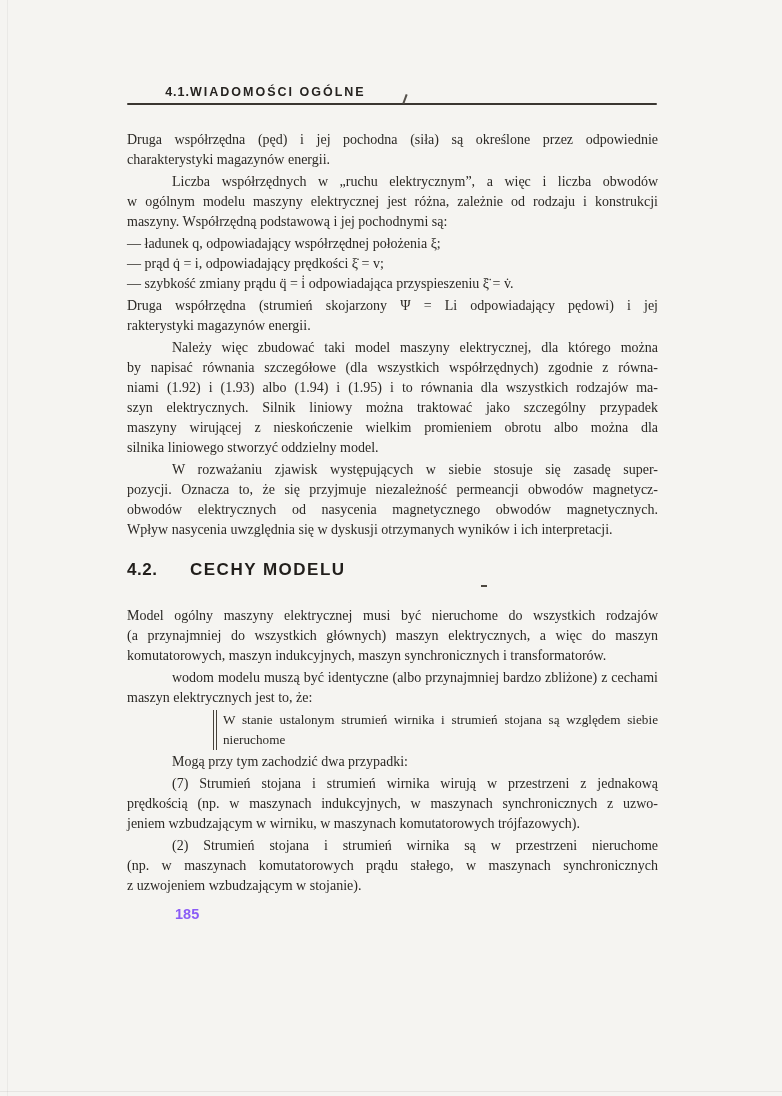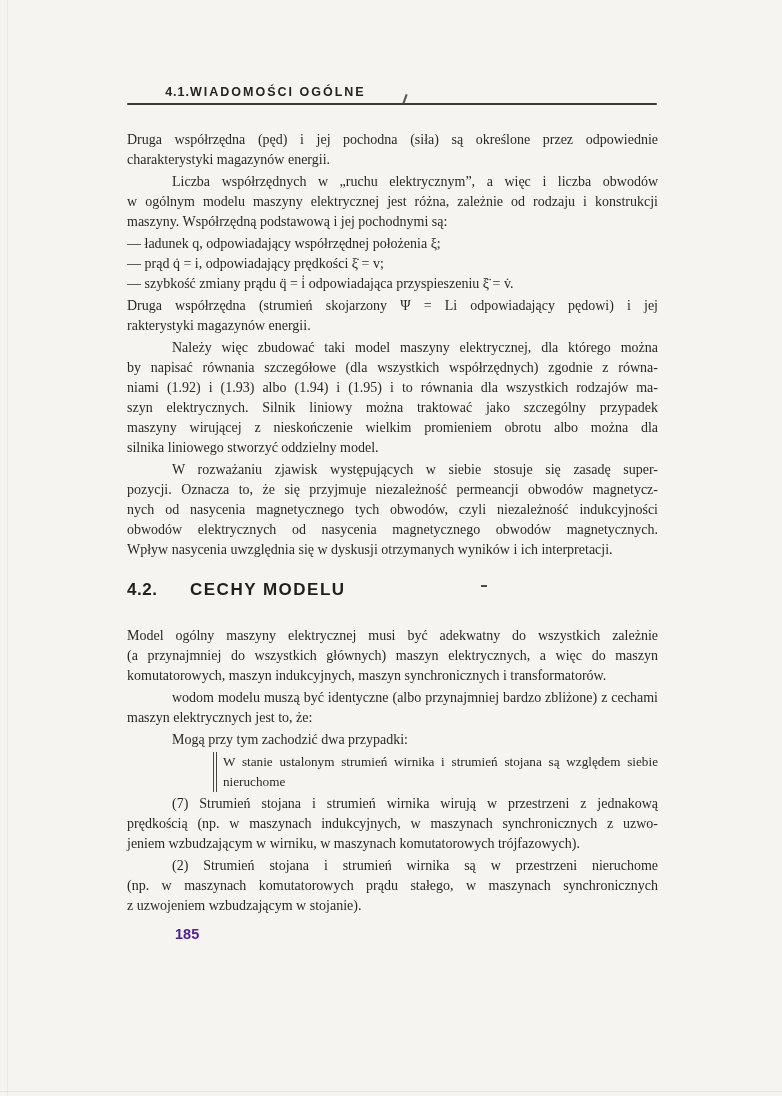--- a/index.html
+++ b/index.html
@@ -54,21 +54,21 @@
     font-family:"Liberation Sans", sans-serif;
     font-weight:bold;font-size:17px;color:#211e1b;
     letter-spacing:0.5px;white-space:nowrap;
   }
   .heading .h-num{display:inline-block;width:63px;}
   .heading .h-title{letter-spacing:1.5px;}
 
   .pagenum{
     margin-top:8px;padding-left:48px;
     font-family:"Liberation Sans", sans-serif;
-    font-weight:bold;font-size:14.5px;color:#4c1d95;
+    font-weight:bold;font-size:14.5px;color:#8b5cf6;
   }
 </style>
 </head>
 <body>
 
 <div class="scan-page">
   <div class="edge-left"></div>
   <div class="edge-bottom"></div>
 
   <div class="runhead">
@@ -101,42 +101,41 @@
         <div class="line">Należy więc zbudować taki model maszyny elektrycznej, dla którego można</div>
         <div class="line">by napisać równania szczegółowe (dla wszystkich współrzędnych) zgodnie z równa-</div>
         <div class="line">niami (1.92) i (1.93) albo (1.94) i (1.95) i to równania dla wszystkich rodzajów ma-</div>
         <div class="line">szyn elektrycznych. Silnik liniowy można traktować jako szczególny przypadek</div>
         <div class="line">maszyny wirującej z nieskończenie wielkim promieniem obrotu albo można dla</div>
         <div class="line last">silnika liniowego stworzyć oddzielny model.</div>
       </div>
       <div class="block paragraph indent">
         <div class="line">W rozważaniu zjawisk występujących w siebie stosuje się zasadę super-</div>
         <div class="line">pozycji. Oznacza to, że się przyjmuje niezależność permeancji obwodów magnetycz-</div>
-        <div class="line">nych od nasycenia magnetycznego tych obwodów, czyli niezależność indukcyjności</div>
         <div class="line">obwodów elektrycznych od nasycenia magnetycznego obwodów magnetycznych.</div>
         <div class="line last">Wpływ nasycenia uwzględnia się w dyskusji otrzymanych wyników i ich interpretacji.</div>
       </div>
       <div class="heading"><span class="h-num">4.2.</span><span class="h-title">CECHY MODELU</span></div>
       <div class="block paragraph">
-        <div class="line">Model ogólny maszyny elektrycznej musi być adekwatny do wszystkich zależnie</div>
+        <div class="line">Model ogólny maszyny elektrycznej musi być nieruchome do wszystkich rodzajów</div>
         <div class="line">(a przynajmniej do wszystkich głównych) maszyn elektrycznych, a więc do maszyn</div>
         <div class="line last">komutatorowych, maszyn indukcyjnych, maszyn synchronicznych i transformatorów.</div>
       </div>
       <div class="block paragraph indent">
         <div class="line">wodom modelu muszą być identyczne (albo przynajmniej bardzo zbliżone) z cechami</div>
         <div class="line last">maszyn elektrycznych jest to, że:</div>
       </div>
-      <div class="block paragraph indent">
-        <div class="line last">Mogą przy tym zachodzić dwa przypadki:</div>
-      </div>
       <div class="block quote">
         <div class="qinner">
           <div class="line">W stanie ustalonym strumień wirnika i strumień stojana są względem siebie</div>
           <div class="line last">nieruchome</div>
         </div>
+      </div>
+      <div class="block paragraph indent">
+        <div class="line last">Mogą przy tym zachodzić dwa przypadki:</div>
       </div>
       <div class="block paragraph indent">
         <div class="line">(7) Strumień stojana i strumień wirnika wirują w przestrzeni z jednakową</div>
         <div class="line">prędkością (np. w maszynach indukcyjnych, w maszynach synchronicznych z uzwo-</div>
         <div class="line last">jeniem wzbudzającym w wirniku, w maszynach komutatorowych trójfazowych).</div>
       </div>
       <div class="block paragraph indent">
         <div class="line">(2) Strumień stojana i strumień wirnika są w przestrzeni nieruchome</div>
         <div class="line">(np. w maszynach komutatorowych prądu stałego, w maszynach synchronicznych</div>
         <div class="line last">z uzwojeniem wzbudzającym w stojanie).</div>

